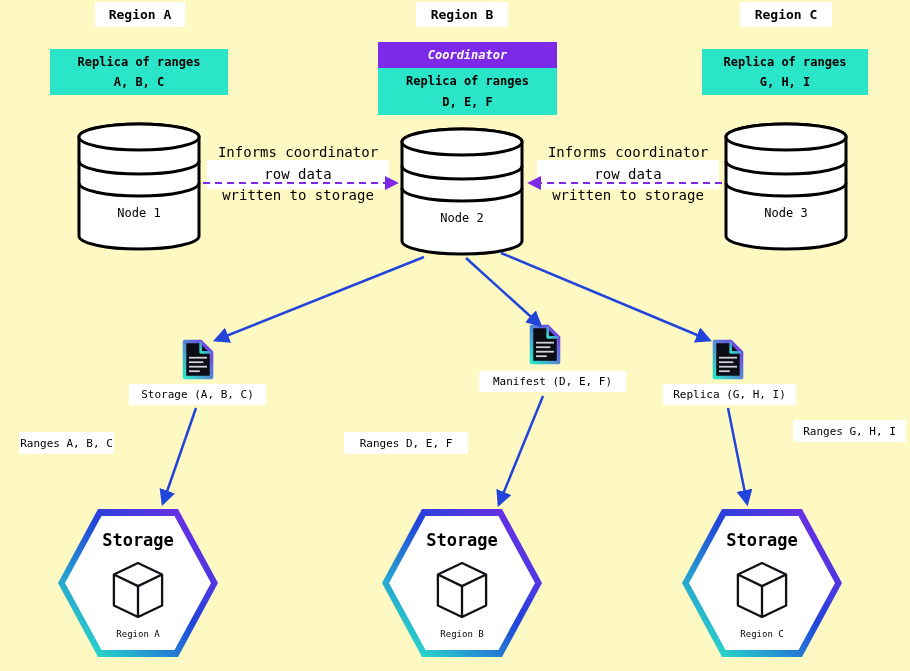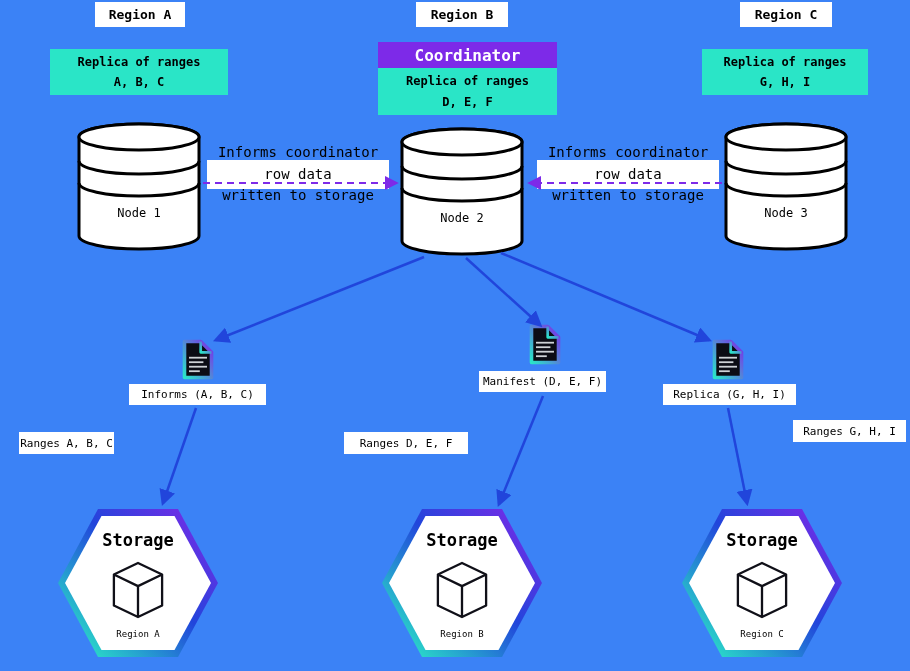--- a/index.html
+++ b/index.html
@@ -1,31 +1,31 @@
 <!DOCTYPE html>
 <html><head>
 <meta charset="utf-8">
 <style>
   html, body { margin:0; padding:0; background:#000; }
-  .canvas { position:relative; width:910px; height:671px; background:#3b82f6;
+  .canvas { position:relative; width:910px; height:671px; background:#fef9c3;
             font-family:"DejaVu Sans Mono", monospace; overflow:hidden; }
 
   .label-box { position:absolute; background:#ffffff; color:#000;
                display:flex; flex-direction:column; align-items:center;
                justify-content:center; text-align:center; box-sizing:border-box; }
   .region-title { font-size:13px; font-weight:bold; }
   .inform-label { font-size:14px; line-height:1.55; }
   .mid-label   { font-size:11px; }
 
   .cyan-box { position:absolute; background:#2ae5c7; color:#000; font-weight:bold;
               font-size:12px; line-height:1.7; display:flex; flex-direction:column;
               align-items:center; justify-content:center; text-align:center; box-sizing:border-box; }
   .coord-box { position:absolute; background:#7d2ae8; color:#fff; font-weight:bold;
-               font-size:16px; display:flex; align-items:center; justify-content:center;
-               box-sizing:border-box; }
+               font-size:12px; display:flex; align-items:center; justify-content:center;
+               box-sizing:border-box;font-style:italic; }
 
   .node-svg, .manifest-svg { position:absolute; overflow:visible; }
 
   .hex-outer { position:absolute; width:160px; height:148px;
     clip-path:polygon(25% 0%,75% 0%,100% 50%,75% 100%,25% 100%,0% 50%);
     background:linear-gradient(45deg,#2ae5c7 8%,#2145db 55%,#7d2ae8 95%); }
   .hex-inner { position:absolute; left:7px; top:7px; width:146px; height:134px;
     clip-path:polygon(25% 0%,75% 0%,100% 50%,75% 100%,25% 100%,0% 50%);
     background:#fff; color:#000; display:flex; flex-direction:column;
     align-items:center; justify-content:space-between;
@@ -137,22 +137,22 @@
     <path d="M5 4 h18 l12 12 v28 H5 Z" fill="#0c0c14" stroke="url(#mg2)" stroke-width="4" stroke-linejoin="round"></path>
     <path d="M23 4 v12 h12" fill="none" stroke="url(#mg2)" stroke-width="3" stroke-linejoin="round"></path>
     <g stroke="#cfd2d6" stroke-width="2">
       <line x1="10" y1="22" x2="30" y2="22"></line>
         <line x1="10" y1="27" x2="26" y2="27"></line>
       <line x1="10" y1="32" x2="30" y2="32"></line>
         <line x1="10" y1="37" x2="22" y2="37"></line>
     </g>
   </svg>
 
-  <div class="label-box mid-label" style="left:129px;top:384px;width:137px;height:21px;">Informs (A, B, C)</div>
-  <div class="label-box mid-label" style="left:479px;top:371px;width:127px;height:21px;">Manifest (D, E, F)</div>
+  <div class="label-box mid-label" style="left:129px;top:384px;width:137px;height:21px;">Storage (A, B, C)</div>
+  <div class="label-box mid-label" style="left:479px;top:371px;width:147px;height:21px;">Manifest (D, E, F)</div>
   <div class="label-box mid-label" style="left:663px;top:384px;width:133px;height:21px;">Replica (G, H, I)</div>
 
   <div class="label-box mid-label" style="left:19px;top:432px;width:95px;height:22px;">Ranges A, B, C</div>
   <div class="label-box mid-label" style="left:793px;top:420px;width:113px;height:22px;">Ranges G, H, I</div>
   <div class="label-box mid-label" style="left:344px;top:432px;width:124px;height:22px;">Ranges D, E, F</div>
 
   <div class="hex-outer" style="left:58px;top:509px;">
     <div class="hex-inner">
       <div class="storage-title">Storage</div>
       <svg width="54" height="60" viewBox="0 0 56 58">

